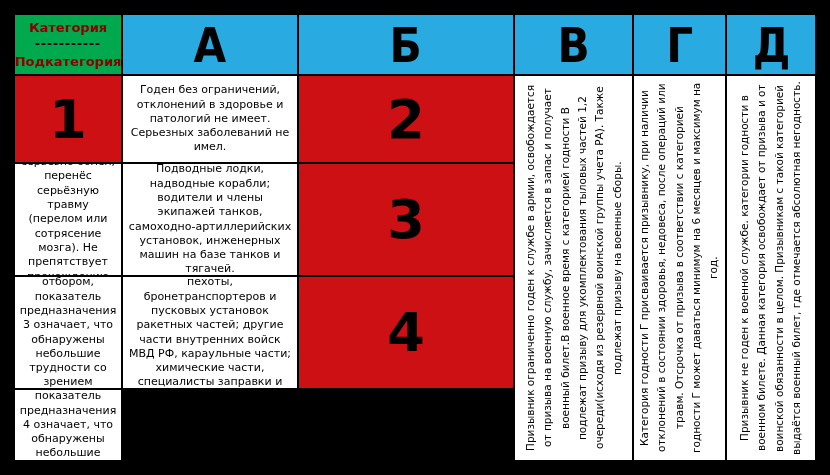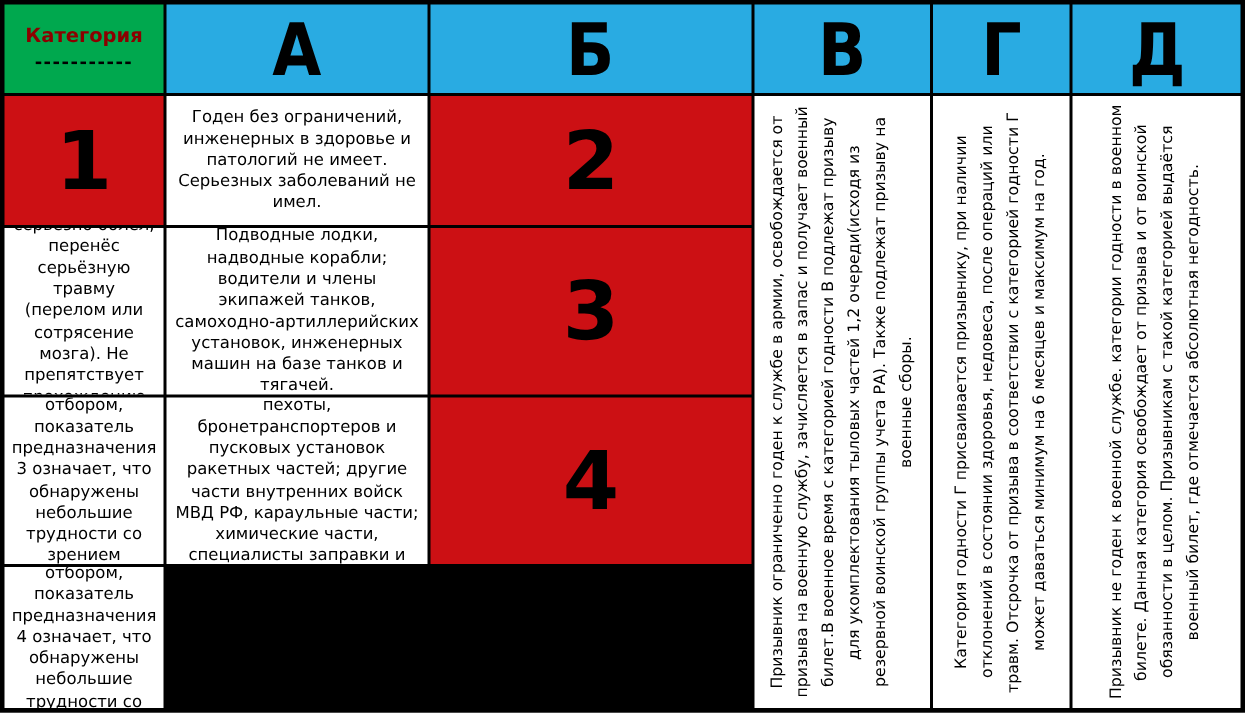--- a/index.html
+++ b/index.html
@@ -5,21 +5,21 @@
   * { margin: 0; padding: 0; box-sizing: border-box; }
   html, body { background: #ffffff; font-family: "DejaVu Sans", "Liberation Sans", sans-serif; }
   .fitness-table {
     width: 830px; height: 475px;
     background: #000;
     border: 1px solid #000;
     display: grid;
     grid-template-columns: 106px 174px 214px 117px 91px 1fr;
     grid-template-rows: 59px 86px 111px 111px 1fr;
     gap: 2px;
-    padding: 2px;
+    padding: 14px;
   }
   .cell {
     display: flex;
     align-items: center;
     justify-content: center;
     text-align: center;
     background: #fff;
     overflow: hidden;
   }
   .corner-cell {
@@ -69,39 +69,40 @@
   .col-d { grid-column: 6; }
 </style>
 </head>
 <body>
 
 <div class="fitness-table">
 
   <div class="cell corner-cell">
     <span>Категория</span>
     <span class="corner-divider">-----------</span>
+    <span>Подкатегория</span>
   </div>
   <div class="cell header-cell">
     <span class="header-letter">А</span>
   </div>
   <div class="cell header-cell">
     <span class="header-letter">Б</span>
   </div>
   <div class="cell header-cell">
     <span class="header-letter">В</span>
   </div>
   <div class="cell header-cell">
     <span class="header-letter">Г</span>
   </div>
   <div class="cell header-cell">
     <span class="header-letter">Д</span>
   </div>
 
   <div class="cell number-cell">1</div>
-  <div class="cell text-cell">Годен без ограничений, инженерных в здоровье и патологий не имеет. Серьезных заболеваний не имел.</div>
+  <div class="cell text-cell">Годен без ограничений, отклонений в здоровье и патологий не имеет. Серьезных заболеваний не имел.</div>
 
   <div class="cell vertical-cell col-v">
     <div class="vertical-text">Призывник ограниченно годен к службе в армии, освобождается от призыва на военную службу, зачисляется в запас и получает военный билет.В военное время с категорией годности В подлежат призыву для укомплектования тыловых частей 1,2 очереди(исходя из резервной воинской группы учета РА). Также подлежат призыву на военные сборы.</div>
   </div>
   <div class="cell vertical-cell col-g">
     <div class="vertical-text">Категория годности Г присваивается призывнику, при наличии отклонений в состоянии здоровья, недовеса, после операций или травм. Отсрочка от призыва в соответствии с категорией годности Г может даваться минимум на 6 месяцев и максимум на год.</div>
   </div>
   <div class="cell vertical-cell col-d">
     <div class="vertical-text">Призывник не годен к военной службе. категории годности в военном билете. Данная категория освобождает от призыва и от воинской обязанности в целом. Призывникам с такой категорией выдаётся военный билет, где отмечается абсолютная негодность.</div>
   </div>

